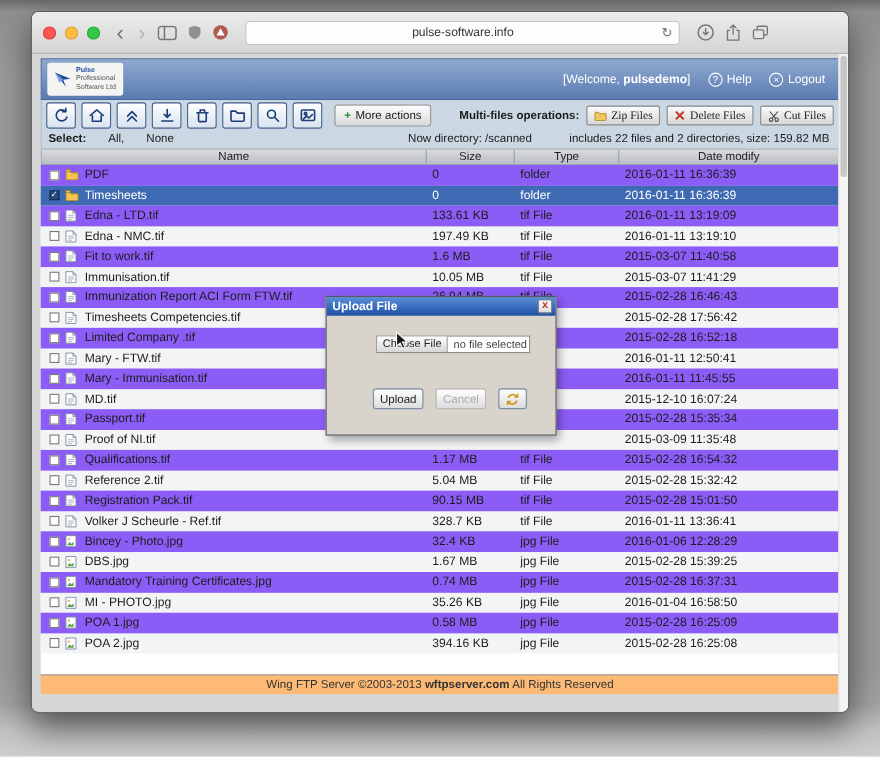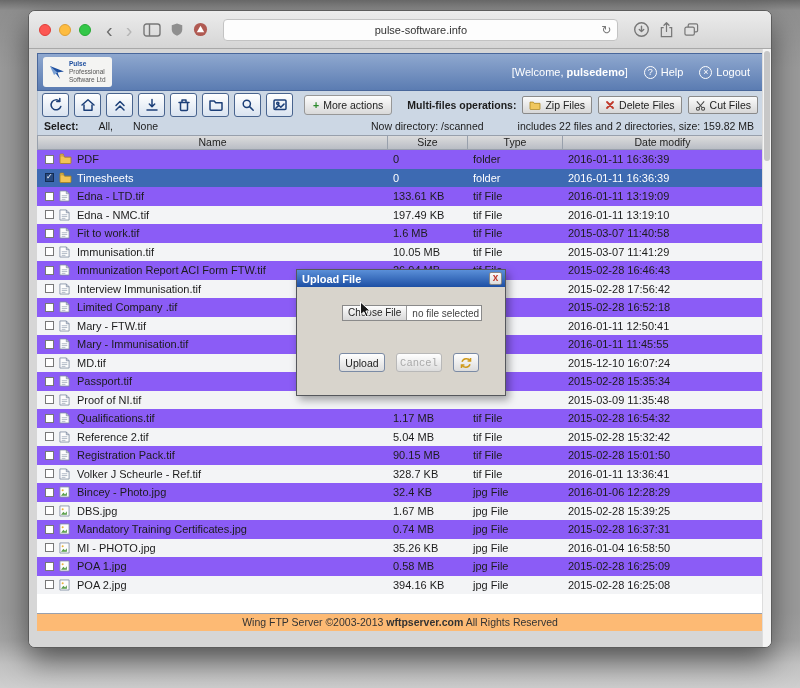--- a/index.html
+++ b/index.html
@@ -49,21 +49,21 @@
   .tb { width:27px; height:24px; margin-right:5px; border:1px solid #49648e; border-radius:3px;
     background:linear-gradient(#ffffff,#d9e3f0); display:inline-flex; align-items:center; justify-content:center; }
   .tb svg { stroke:#1c3f78; fill:none; stroke-width:1.5; stroke-linecap:round; stroke-linejoin:round; }
   .more-actions { height:20px; margin-left:6px; padding:0 8px; font-size:10.5px; color:#222;
     border:1px solid #979797; border-radius:3px; background:linear-gradient(#fdfdfd,#d9d9d9);
     display:inline-flex; align-items:center; gap:4px; font-family:inherit; }
   .more-actions .plus { color:#2a8a2a; font-weight:bold; }
   .multiops-label { margin-left:auto; font-size:10.5px; font-weight:bold; color:#1c1c1c; }
   .op { height:18px; margin-left:6px; padding:0 6px; font-size:10.5px; color:#222;
     border:1px solid #8a8a8a; border-radius:2px; background:linear-gradient(#fbfbfb,#d7d7d7);
-    display:inline-flex; align-items:center; gap:4px; font-family:Liberation Sans, sans-serif; }
+    display:inline-flex; align-items:center; gap:4px; font-family:Liberation Serif, serif; }
   .op svg { display:block; }
 
   .select-row { height:16px; display:flex; align-items:center; gap:20px; padding:0 6px 2px 6px; font-size:10.5px; color:#1c1c1c; }
   .select-row a { color:#1c1c1c; text-decoration:none; cursor:pointer; }
   .select-row .spacer { flex:1; }
   .select-row .stats { margin-left:14px; margin-right:2px; }
 
   .ftable { margin:0 8px; height:478px; background:#fff; }
   .thead { display:grid; grid-template-columns:1fr 80px 95px 199px; height:15px;
     background:linear-gradient(#dcdcdc,#b9bdc5); border:1px solid #98a0ac; }
@@ -97,21 +97,21 @@
     border-radius:2px; color:#c0392b; font-size:10px; line-height:10px; text-align:center; font-weight:bold; }
   .dlg-body { position:relative; height:108px; }
   .filefield { position:absolute; left:45px; top:18px; width:140px; height:16px; background:#fff;
     border:1px solid #8a8a8a; display:flex; align-items:center; }
   .choosebtn { height:14px; background:linear-gradient(#fdfdfd,#d8d8d8); border-right:1px solid #999;
     padding:0 5px; font-size:10px; line-height:13px; color:#222; }
   .nofile { font-size:10px; color:#444; padding-left:5px; }
   .dlg-buttons { position:absolute; left:42px; top:66px; display:flex; align-items:flex-start; gap:11px; }
   .dbtn { min-width:46px; height:19px; font-size:10.5px; color:#222; border:1px solid #7b8ba5;
     border-radius:3px; background:linear-gradient(#ffffff,#dcdcdc); font-family:inherit; }
-  .dbtn.disabled { color:#aaa; border-color:#b8b8b8;font-family:Liberation Mono, monospace; }
+  .dbtn.disabled { color:#aaa; border-color:#b8b8b8; }
   .dbtn.iconbtn { min-width:26px; display:inline-flex; align-items:center; justify-content:center; }
 
   .cursor { position:absolute; left:330px; top:252px; z-index:50; }
 </style>
 </head>
 <body>
 
 <div class="screen">
   <div class="window">
 
@@ -398,21 +398,21 @@
             <div class="trow">
     <span class="cell namecell">
       <span class="cb"></span>
       <span class="ficon">
                   <svg width="11" height="12" viewBox="0 0 12 13">
                     <path d="M1 1h7l3 3v8H1z" fill="#fdfdfd" stroke="#7d8aa0" stroke-width="0.9"></path>
                     <path d="M8 1v3h3" fill="none" stroke="#7d8aa0" stroke-width="0.9"></path>
                     <path d="M3 6.2h6M3 8.2h6M3 10.2h4" stroke="#9aa5b5" stroke-width="0.8"></path>
                   </svg>
                 </span>
-      <span class="fname">Interview Immunisation.tif</span>
+      <span class="fname">Timesheets Competencies.tif</span>
     </span>
     <span class="cell size"></span>
     <span class="cell type"></span>
     <span class="cell date">2015-02-28 17:56:42</span>
   </div>
             <div class="trow">
     <span class="cell namecell">
       <span class="cb"></span>
       <span class="ficon">
                   <svg width="11" height="12" viewBox="0 0 12 13">

